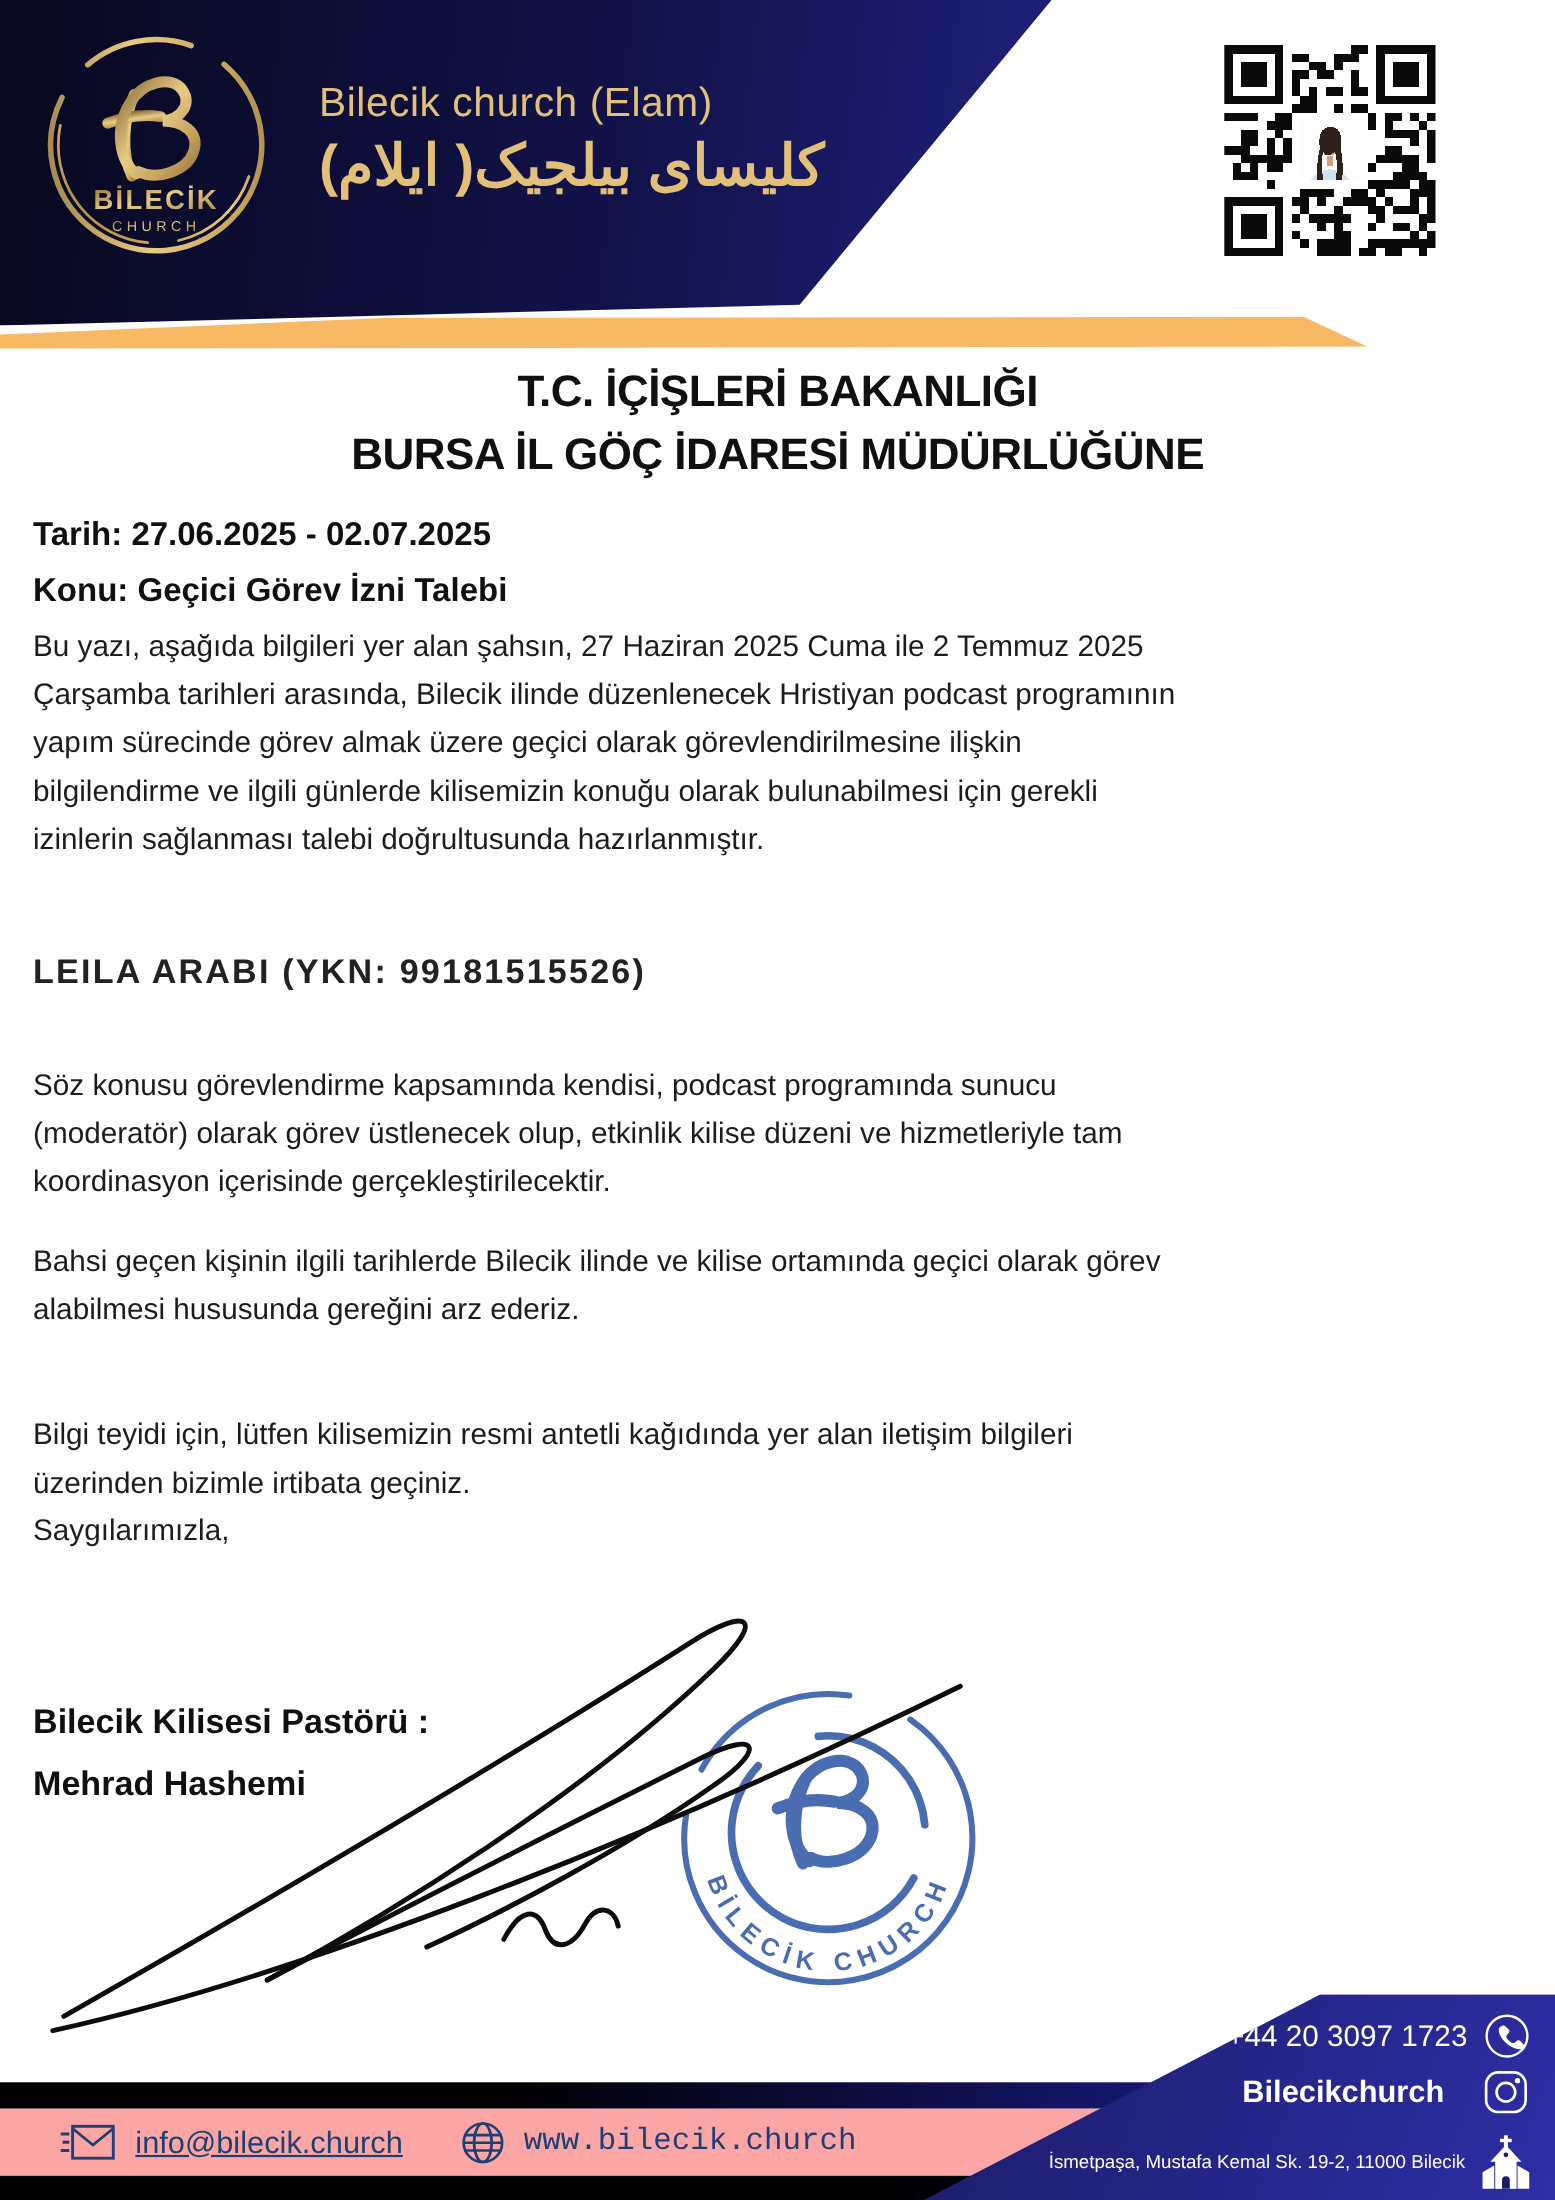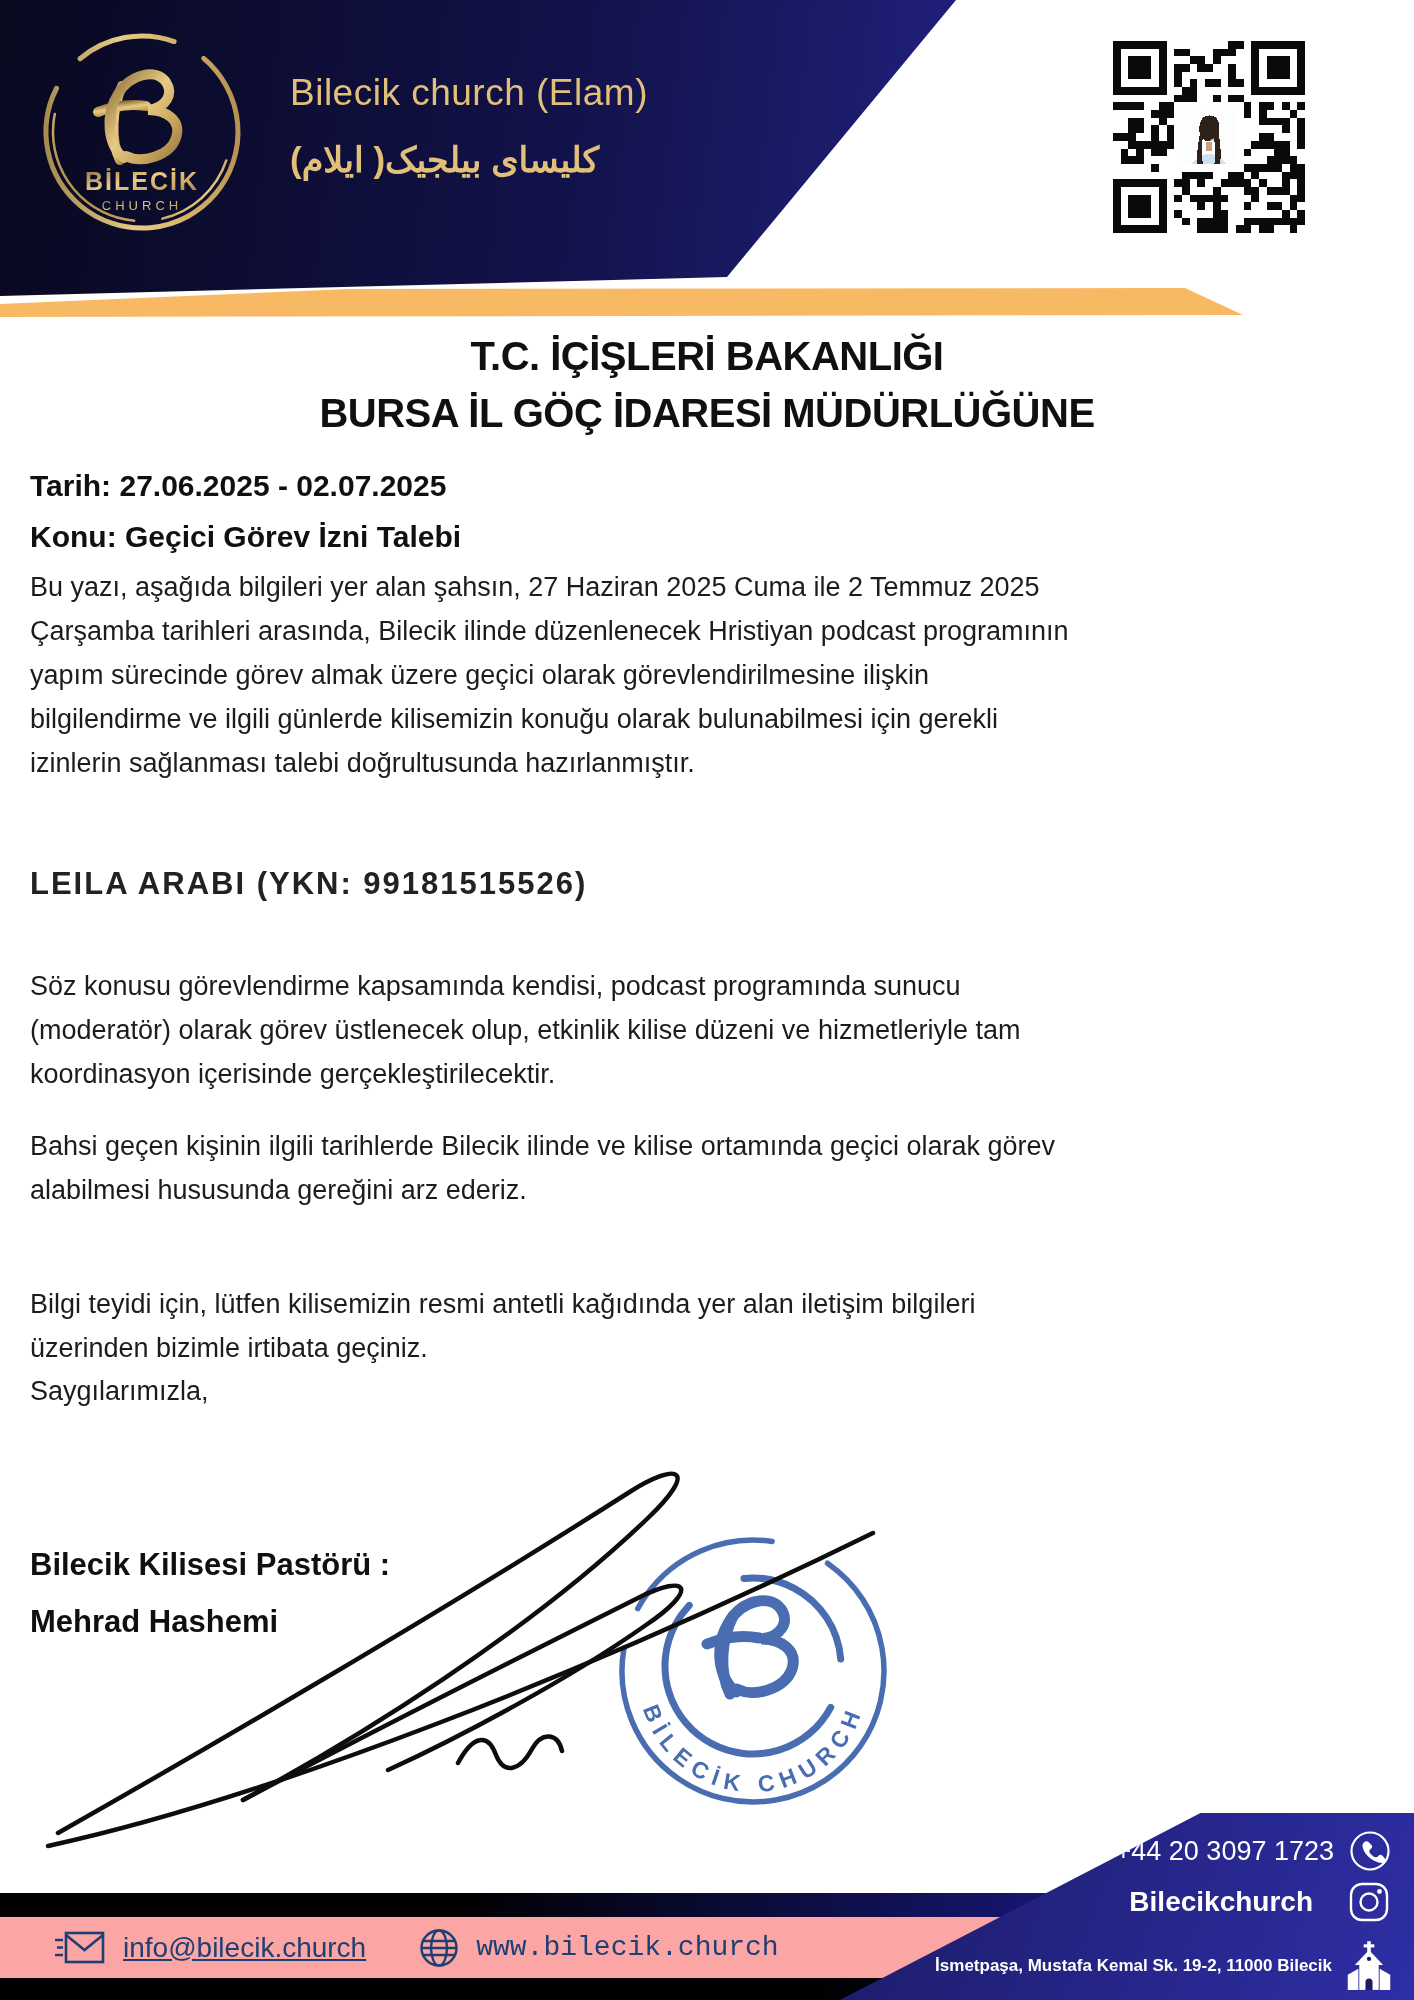--- a/index.html
+++ b/index.html
@@ -15,21 +15,21 @@
     position:absolute; top:0; left:0; width:1414px; height:300px;
     background:linear-gradient(97deg,#08081f 0%,#12124a 40%,#232387 74%,#3232b2 100%);
     clip-path:polygon(0 0,956px 0,727px 277px,0 296px);
   }
   .hdr-orange {
     position:absolute; top:0; left:0; width:1414px; height:320px;
     background:#f8b964;
     clip-path:polygon(0 304px,350px 289px,1185px 288px,1243px 315px,0 317px);
   }
   .church-name   { position:absolute; left:290px; top:72px;  color:#e2c079; font-size:37px; letter-spacing:.5px; }
-  .church-name-fa{ position:absolute; left:290px; top:140px; color:#e2c079; font-size:35px; font-weight:bold; }
+  .church-name-fa{ position:absolute; left:290px; top:120px; color:#e2c079; font-size:52px; font-weight:bold; }
 
   
   .title { position:absolute; left:0; right:0; top:328px; text-align:center;
            font-weight:bold; font-size:40px; line-height:57px; color:#101010; letter-spacing:-0.5px; }
   .meta  { position:absolute; left:30px; top:460px; font-weight:bold; font-size:30px; line-height:51px; color:#101010; }
   .para  { position:absolute; left:30px; width:1056px; font-size:27px; line-height:44px; color:#1c1c1c; }
   .p1 { top:565px; }
   .person { position:absolute; left:30px; top:866px; font-size:31px; font-weight:600; letter-spacing:2px; color:#222; }
   .p2 { top:964px; }
   .p3 { top:1124px; }
@@ -48,21 +48,21 @@
   .f-orange  { position:absolute; top:104px; left:0; width:100%; height:61px; background:#fca5a5;
                display:flex; align-items:center; padding-left:55px; box-sizing:border-box; }
   .f-stripe2 { position:absolute; top:165px; left:0; width:100%; height:22px;
                background:linear-gradient(90deg,#000 0%,#000 55%,#0d0d35 100%); }
   .f-navy { position:absolute; inset:0;
             background:linear-gradient(110deg,#10103c 8%,#1b1b66 55%,#2e2ea6 100%);
             clip-path:polygon(84.9% 0,100% 0,100% 100%,59.4% 100%); color:#fff; }
   .f-row { position:absolute; right:22px; display:flex; align-items:center; gap:14px; }
   .f-phone { top:16px;  font-size:27px; }
   .f-insta { top:66px;  font-size:28px; font-weight:bold;gap:33px; }
-  .f-addr  { top:128px; font-size:17px; font-weight:bold; }
+  .f-addr  { top:128px; font-size:17px; font-weight:normal; }
   .f-link { color:#1e3f73; font-size:28px; text-decoration:underline; margin-left:16px; }
   .f-web  { color:#1e3f73; font-size:28px; text-decoration:none; margin-left:16px;font-family:Liberation Mono, monospace; }
   .f-gap  { width:52px; }
 </style>
 </head>
 <body>
 
 <div id="page">
 
   <div class="hdr-navy"></div>

